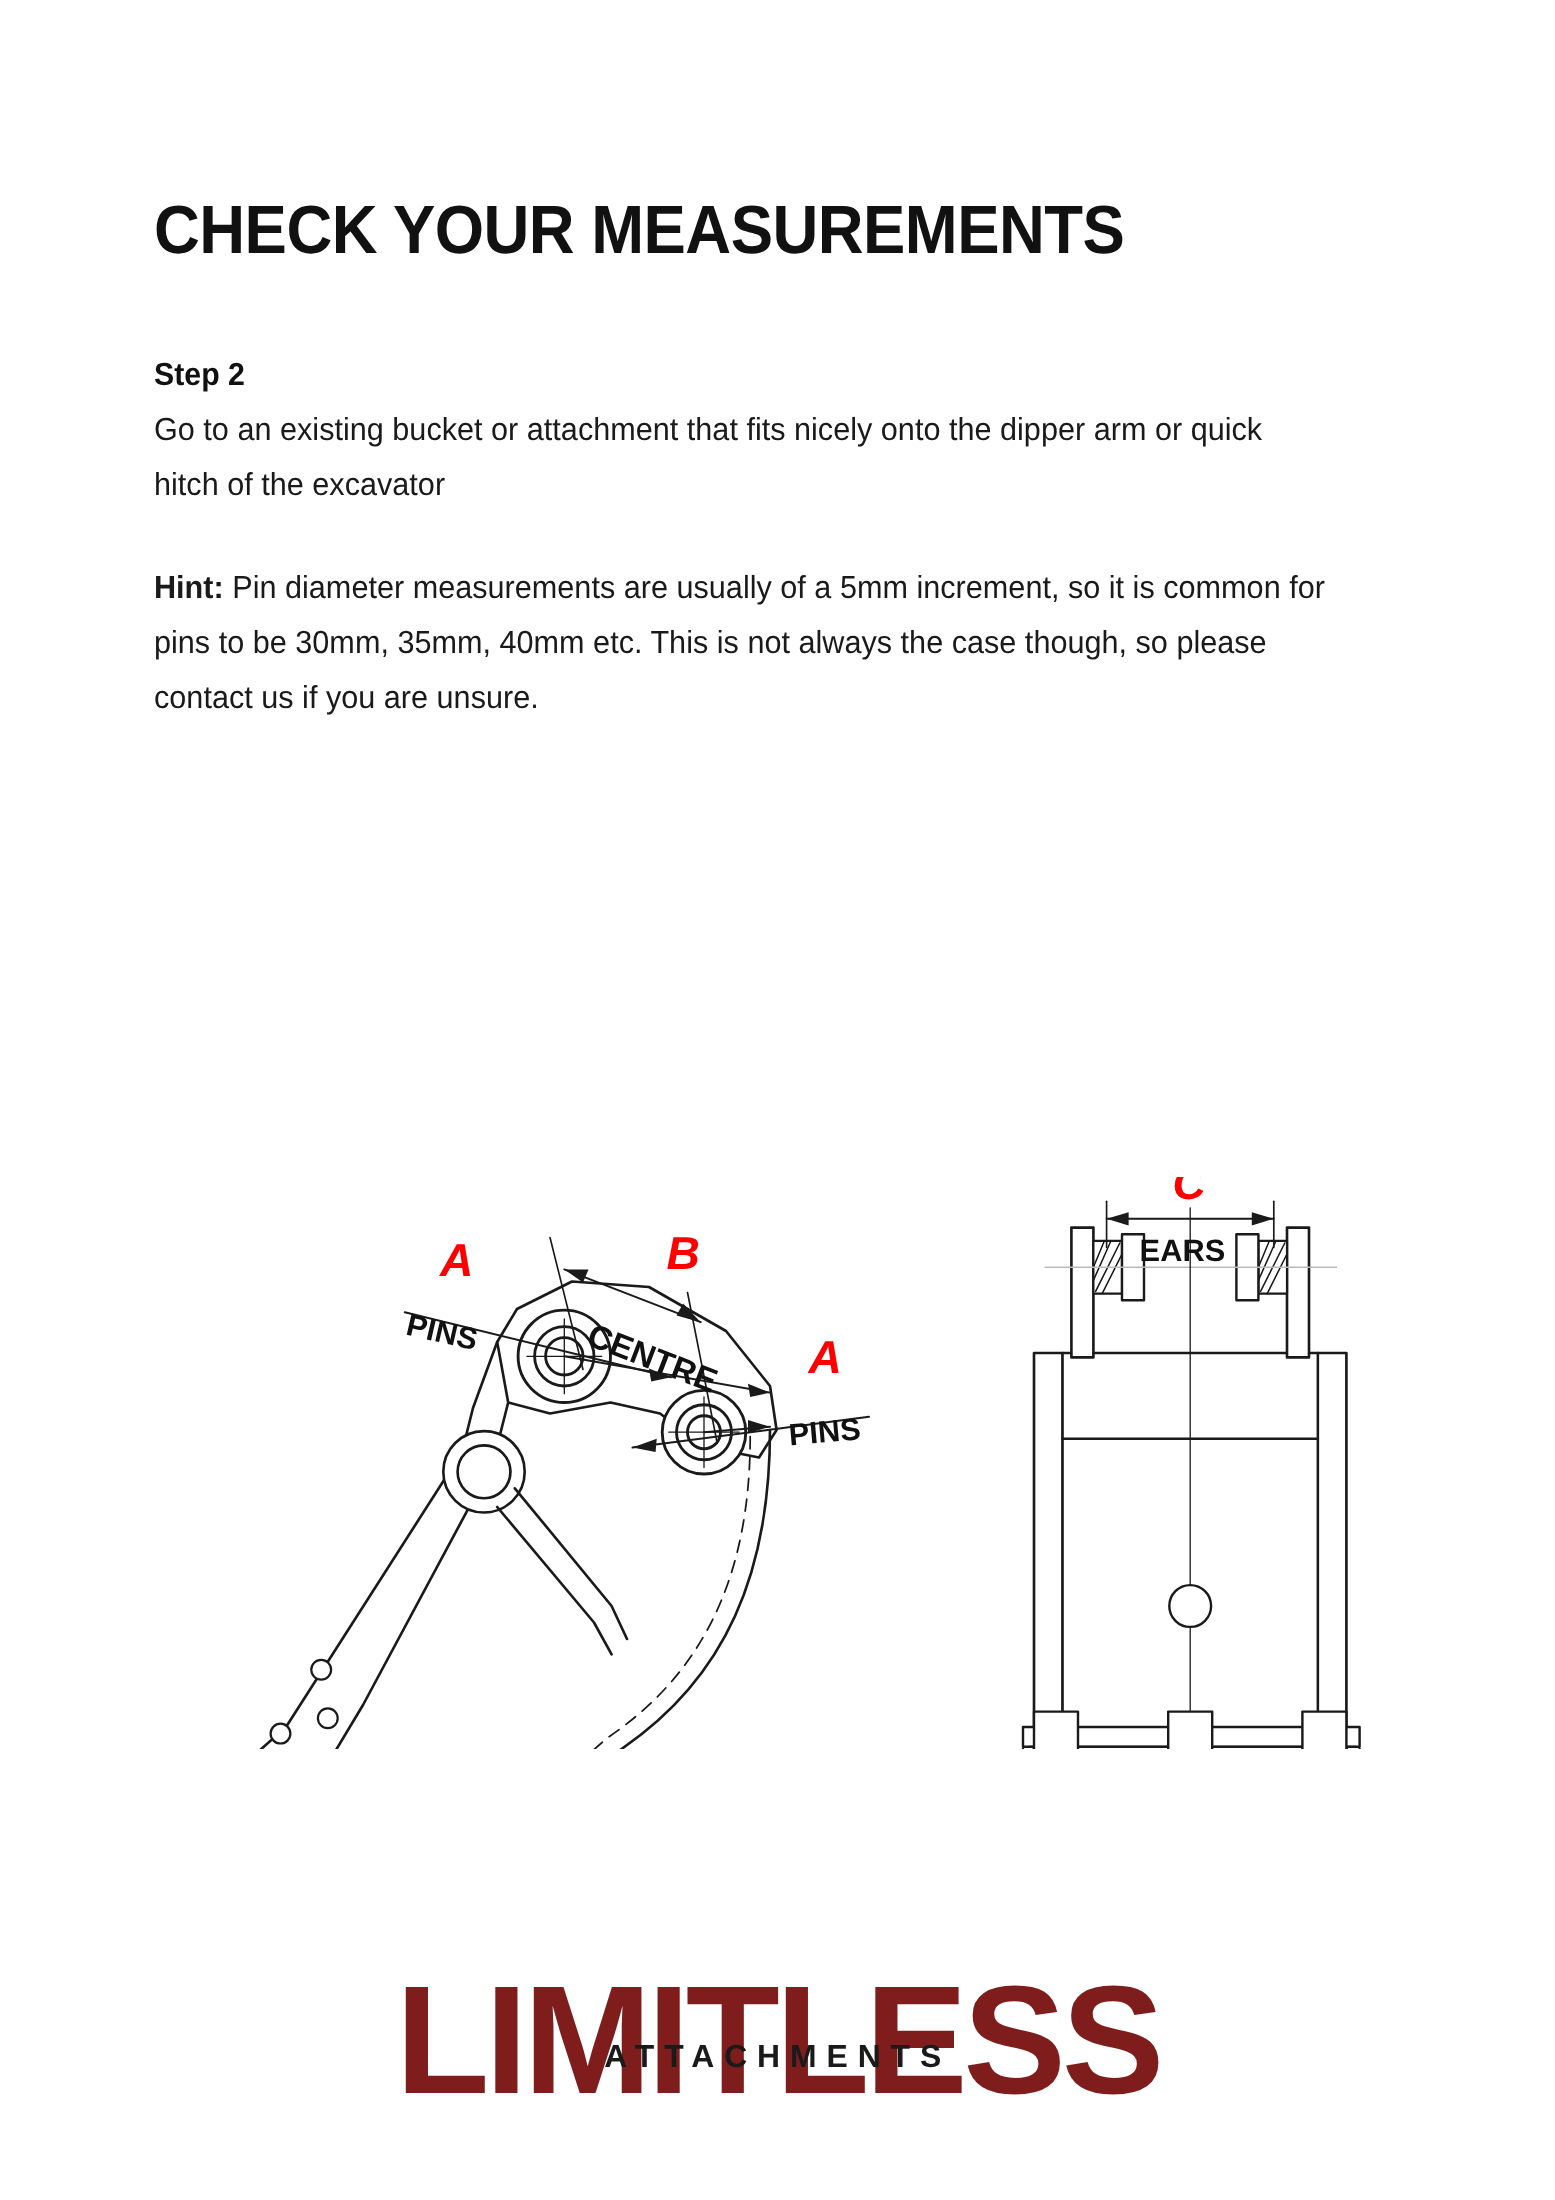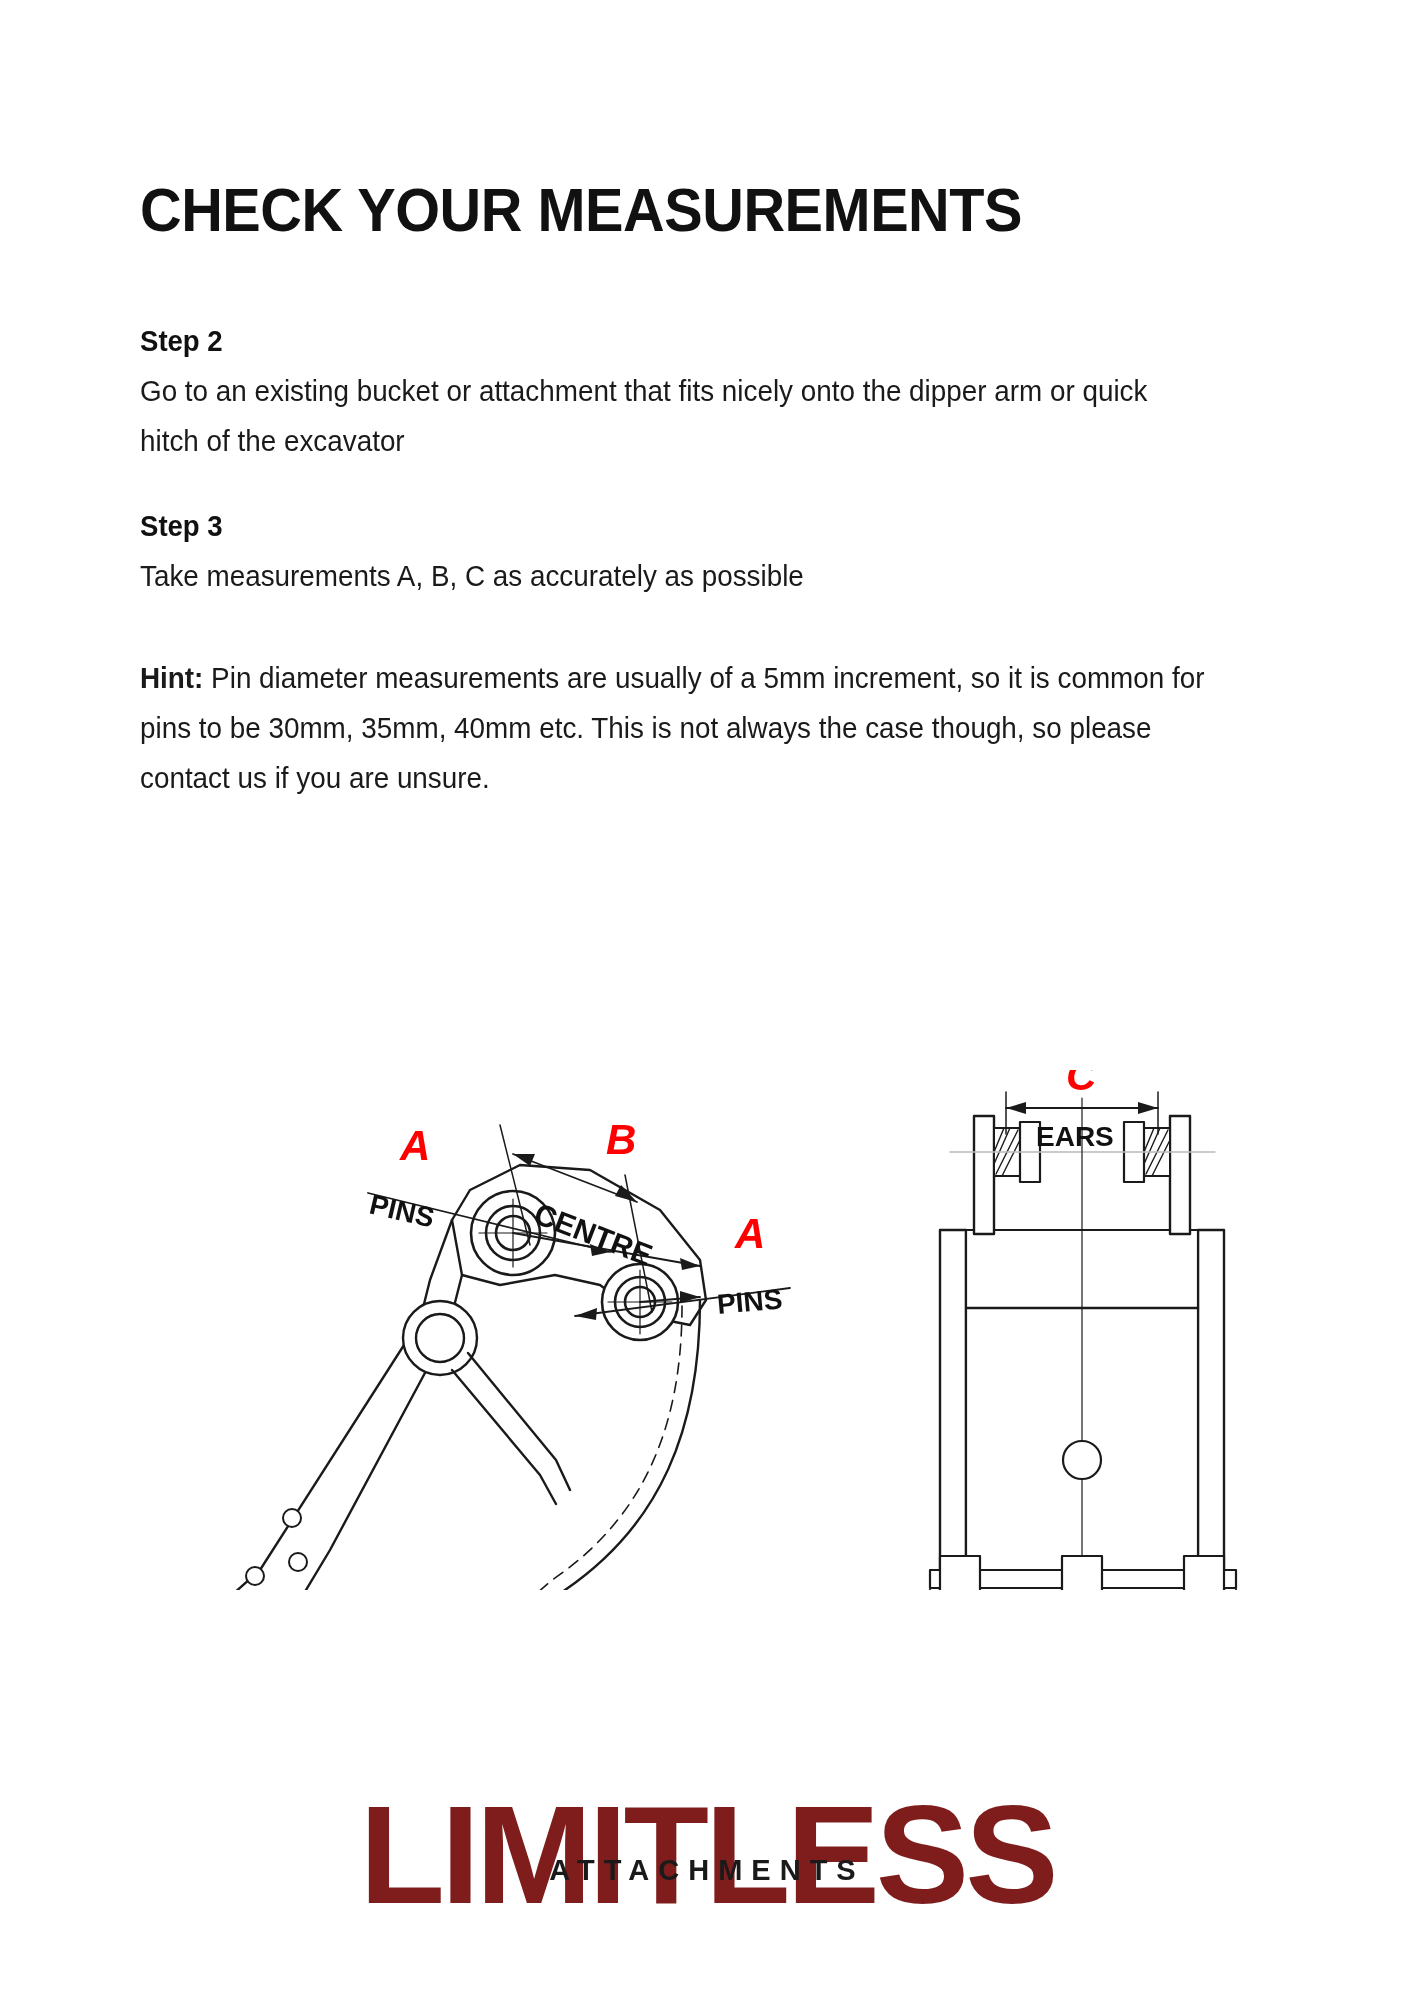--- a/index.html
+++ b/index.html
@@ -98,24 +98,20 @@
   <h1 class="title">CHECK YOUR MEASUREMENTS</h1>
 
   <div class="content">
 
 
     <div>
       <p class="step-head">Step 2</p>
       <p class="step-body">Go to an existing bucket or attachment that fits nicely onto the dipper arm or quick hitch of the excavator</p>
     </div>
 
-    <div>
-      <p class="step-head">Step 3</p>
-      <p class="step-body last">Take measurements A, B, C as accurately as possible</p>
-    </div>
 
     <p class="hint"><b>Hint:</b><span> Pin diameter measurements are usually of a 5mm increment, so it is common for pins to be 30mm, 35mm, 40mm etc. This is not always the case though, so please contact us if you are unsure.</span></p>
   </div>
 
   <div class="diagram-area">
     <svg class="diagram-svg" width="1414" height="520" viewBox="0 0 1414 520">
       <g fill="none" stroke="#1a1a1a" stroke-width="2.2" stroke-linejoin="round" stroke-linecap="round">
 
         <g>
 

